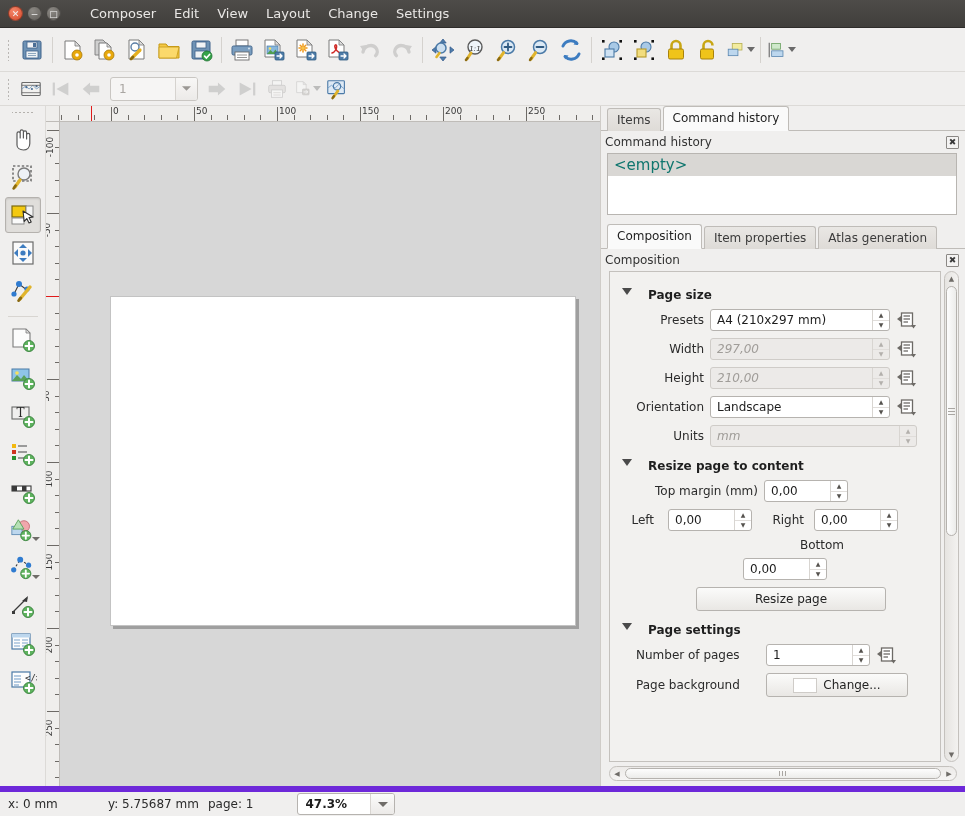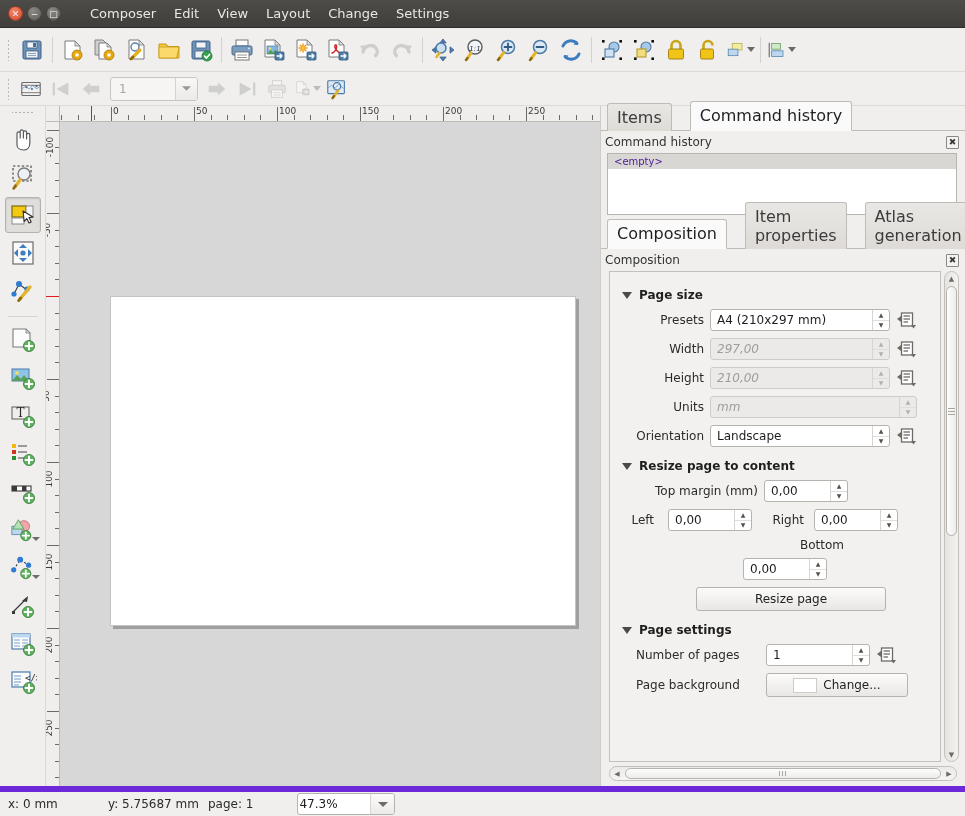--- a/index.html
+++ b/index.html
@@ -101,34 +101,34 @@
   .vmark { position:absolute; left:0; width:14px; height:1px; background:#e01b1b; }
   .canvas { flex:1; position:relative; background:#d7d7d7; overflow:hidden; }
   .page { position:absolute; background:#ffffff; border:1px solid #c3c3c3;
           box-shadow: 3px 3px 0 0 rgba(0,0,0,.26); }
 
   
   .dock { width:365px; background:#f0efee; border-left:1px solid #cfccc8;
           display:flex; flex-direction:column; flex:none; min-width:0;}
   .tabstrip { display:flex; align-items:flex-end; height:25px; padding-left:6px;
               border-bottom:1px solid #bfbcb8; flex:none; background:#f0efee;}
-  .tab { padding:4px 9px 4px 9px; font-size:16px; border:1px solid #bfbcb8;
-         border-bottom:none; border-radius:3px 3px 0 0; margin-right:18px;
+  .tab { padding:4px 9px 4px 9px; font-size:12px; border:1px solid #bfbcb8;
+         border-bottom:none; border-radius:3px 3px 0 0; margin-right:2px;
          background:linear-gradient(to bottom,#e9e7e4,#dedbd7); color:#3b3b3b; cursor:default;
          position:relative; top:1px; }
   .tab.active { background:#fafafa; color:#1f1f1f; padding-bottom:5px; top:1px;
                 border-bottom:1px solid #fafafa; z-index:2; }
   .dock-title { display:flex; align-items:center; height:22px; padding:0 6px 0 4px; flex:none;}
   .dock-title span.t { font-size:12px; color:#333; }
   .closebox { margin-left:auto; width:13px; height:13px; border:1px solid #8b8885;
               display:flex; align-items:center; justify-content:center; font-size:9px;
               color:#3b3b3b; line-height:1; border-radius:1px; background:#f4f3f2; cursor:default;}
   .histlist { margin:0 8px 0 6px; background:#ffffff; border:1px solid #b8b5b1;
               height:62px; flex:none; }
-  .hist-row { background:#d9d7d4; padding:2px 6px; font-size:10px; color:#4c1d95; }
+  .hist-row { background:#d9d7d4; padding:2px 6px; font-size:15px; color:#0f766e; }
 
   
   .comp-area { flex:1; display:flex; flex-direction:column; min-height:0; }
   .comp-inner { flex:1; display:flex; min-height:0; margin:0 6px 0 8px; }
   .comp-scroll { flex:1; border:1px solid #c4c1bd; background:#f2f1ef; overflow:hidden;
                  position:relative; }
   .comp-content { padding:10px 10px 8px 12px; }
   .vscroll { width:15px; margin-left:3px; border:1px solid #c4c1bd; border-radius:8px;
              background:linear-gradient(to right,#e6e4e1,#f3f2f0); display:flex;
              flex-direction:column; align-items:center; flex:none;}
@@ -147,21 +147,21 @@
   .hs-arrow { width:14px; text-align:center; font-size:7px; color:#6f6c68; }
   .hs-thumb { flex:1; height:11px; margin:0 1px; border-radius:6px; border:1px solid #b5b2ae;
               background:linear-gradient(to bottom,#fdfdfd,#ececea);
               display:flex; align-items:center; justify-content:center;}
   .hs-thumb .grips { width:9px; height:5px;
         background-image:linear-gradient(90deg,#a9a6a2 1px,transparent 1px);
         background-size:3px 5px; }
 
   
   .group { margin-bottom:4px; }
-  .group-head { display:flex; align-items:center; gap:7px; margin:6px 0 7px 0; }
+  .group-head { display:flex; align-items:flex-start; gap:16px; margin:6px 0 7px 0; }
   .tri { width:0;height:0;border-left:5px solid transparent;border-right:5px solid transparent;
          border-top:7px solid #4a4a4a; }
   .group-title { font-size:12px; font-weight:bold; color:#1f1f1f; }
 
   .frow { display:flex; align-items:center; margin-bottom:7px; gap:6px; }
   .flabel { font-size:12px; color:#2b2b2b; text-align:right; }
   .lbl-w { width:82px; }
 
   .field { height:22px; border:1px solid #b6b3af; border-radius:3px; background:#ffffff;
            display:flex; align-items:center; }
@@ -184,21 +184,21 @@
          font-size:12px; color:#232323; cursor:default; }
   .swatch { width:24px; height:15px; background:#ffffff; border:1px solid #cfccc8;
             margin-right:6px; }
 
   
   .statusbar { height:30px; background:#f0efee; border-top:6px solid #6d28d9;
                display:flex; align-items:center; flex:none; padding-left:8px; }
   .st-item { font-size:12px; color:#2b2b2b; }
   .zoom-combo { width:98px; height:22px; border:1px solid #b6b3af; border-radius:3px;
                 background:#ffffff; display:flex; align-items:center; margin-left:44px; }
-  .zoom-combo .zv { padding-left:1px; font-size:12px; color:#1d1d1d; }
+  .zoom-combo .zv { padding-left:7px; font-size:12px; color:#1d1d1d;font-weight:bold; }
   .zoom-combo .zarrow { margin-left:auto; width:24px; height:100%;
                         border-left:1px solid #d8d5d1; display:flex; align-items:center;
                         justify-content:center;
                         background:linear-gradient(to bottom,#fbfbfa,#eceae8);
                         border-radius:0 2px 2px 0;}
   svg { display:block; }
 </style>
 </head>
 <body>
 
@@ -931,51 +931,51 @@
                           <line x1="6.5" y1="5" x2="13" y2="5"></line>
                           <line x1="6.5" y1="8" x2="13" y2="8"></line>
                           <line x1="6.5" y1="11" x2="11" y2="11"></line>
                         </g>
                       <path d="M14 14l5 0-2.5 3.5z" fill="#6d6a66"></path>
                     </svg>
                   </span>
                 </div>
 
                 <div class="frow">
-                  <span class="flabel lbl-w">Units</span>
-                  <div class="field disabled" style="width:207px;">
-                    <span class="val">mm</span>
-                    <span class="spin">
-                        <span class="up">▲</span>
-                        <span class="dn">▼</span>
-                      </span>
-                  </div>
-                </div>
-
-                <div class="frow">
                   <span class="flabel lbl-w">Orientation</span>
                   <div class="field" style="width:180px;">
                     <span class="val">Landscape</span>
                     <span class="spin">
                         <span class="up">▲</span>
                         <span class="dn">▼</span>
                       </span>
                   </div>
                   <span class="ddbtn">
                     <svg width="20" height="18" viewBox="0 0 20 18">
                       <path d="M0 8l4-3v6z" fill="#6d6a66"></path>
                       <rect x="4.5" y="2" width="11" height="13" fill="#fff" stroke="#6d6a66" stroke-width="1.3"></rect>
                       <g stroke="#6d6a66" stroke-width="1.3">
                           <line x1="6.5" y1="5" x2="13" y2="5"></line>
                           <line x1="6.5" y1="8" x2="13" y2="8"></line>
                           <line x1="6.5" y1="11" x2="11" y2="11"></line>
                         </g>
                       <path d="M14 14l5 0-2.5 3.5z" fill="#6d6a66"></path>
                     </svg>
                   </span>
+                </div>
+
+                <div class="frow">
+                  <span class="flabel lbl-w">Units</span>
+                  <div class="field disabled" style="width:207px;">
+                    <span class="val">mm</span>
+                    <span class="spin">
+                        <span class="up">▲</span>
+                        <span class="dn">▼</span>
+                      </span>
+                  </div>
                 </div>
               </div>
 
               <div class="group" style="margin-top:12px;">
                 <div class="group-head">
                   <span class="tri"></span>
                   <span class="group-title">Resize page to content</span>
                 </div>
 
                 <div class="frow" style="padding-left:18px;">

